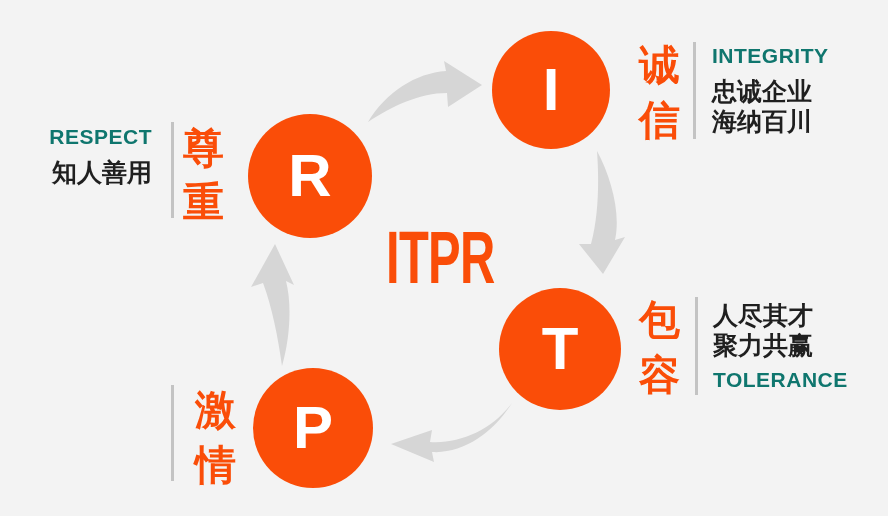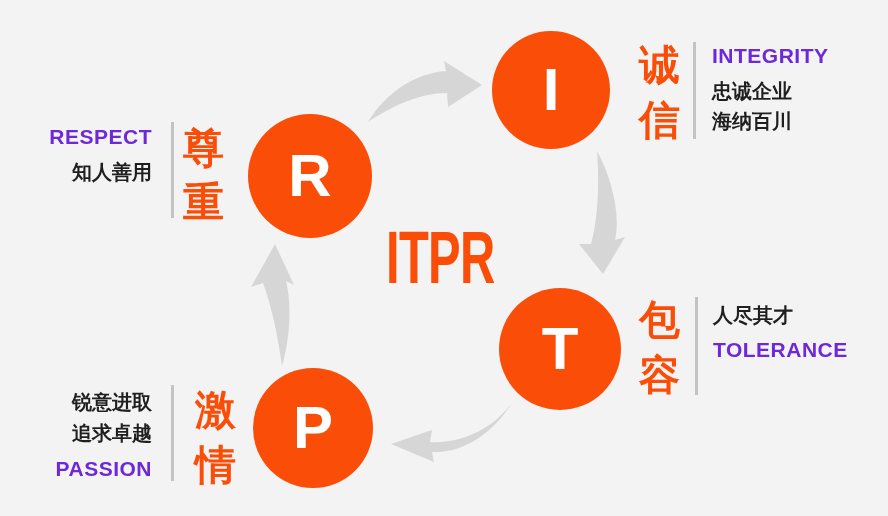--- a/index.html
+++ b/index.html
@@ -65,30 +65,30 @@
   .divider {
     position: absolute;
     width: 3px;
     background: #c3c3c3;
   }
 
   
   .block { position: absolute; }
   .block.right-align { text-align: right; }
   .en-word {
-    color: #6d28d9;
+    color: #0f766e;
     font-size: 21px;
     line-height: 24px;
     font-weight: bold;
     letter-spacing: 0.5px;
     white-space: nowrap;
   }
   .cn-line {
     color: #1f1f1f;
-    font-size: 20px;
+    font-size: 25px;
     line-height: 30px;
     font-weight: 600;
     white-space: nowrap;
   }
   .block .mb { margin-bottom: 8px; }
   .block .mt { margin-top: 8px; }
   .block.p-block .cn-line, .block.r-block .cn-line { line-height: 31px; }
 
   .arrow { position: absolute; }
   .arrow path { fill: #d6d6d6; }
@@ -131,28 +131,24 @@
   <div class="block i-block" style="left:712px; top:44px;">
     <div class="en-word mb">INTEGRITY</div>
     <div class="cn-line">忠诚企业</div>
     <div class="cn-line">海纳百川</div>
   </div>
 
   <div class="vchars" style="left:639px; top:293px;">包容</div>
   <div class="divider" style="left:695px; top:297px; height:98px;"></div>
   <div class="block t-block" style="left:713px; top:300px;">
     <div class="cn-line">人尽其才</div>
+    <div class="cn-line">聚力共赢</div>
     <div class="en-word mt">TOLERANCE</div>
   </div>
 
-  <div class="block p-block right-align" style="left:16px; top:387px; width:136px;">
-    <div class="cn-line">锐意进取</div>
-    <div class="cn-line">追求卓越</div>
-    <div class="en-word mt">PASSION</div>
-  </div>
   <div class="divider" style="left:171px; top:385px; height:96px;"></div>
   <div class="vchars" style="left:195px; top:383px;">激情</div>
 
   <div class="block r-block right-align" style="left:16px; top:125px; width:136px;text-align:right;">
     <div class="en-word mb">RESPECT</div>
     <div class="cn-line">知人善用</div>
   </div>
   <div class="divider" style="left:171px; top:122px; height:96px;"></div>
   <div class="vchars vr" style="left:183px; top:121px;">尊重</div>
 

